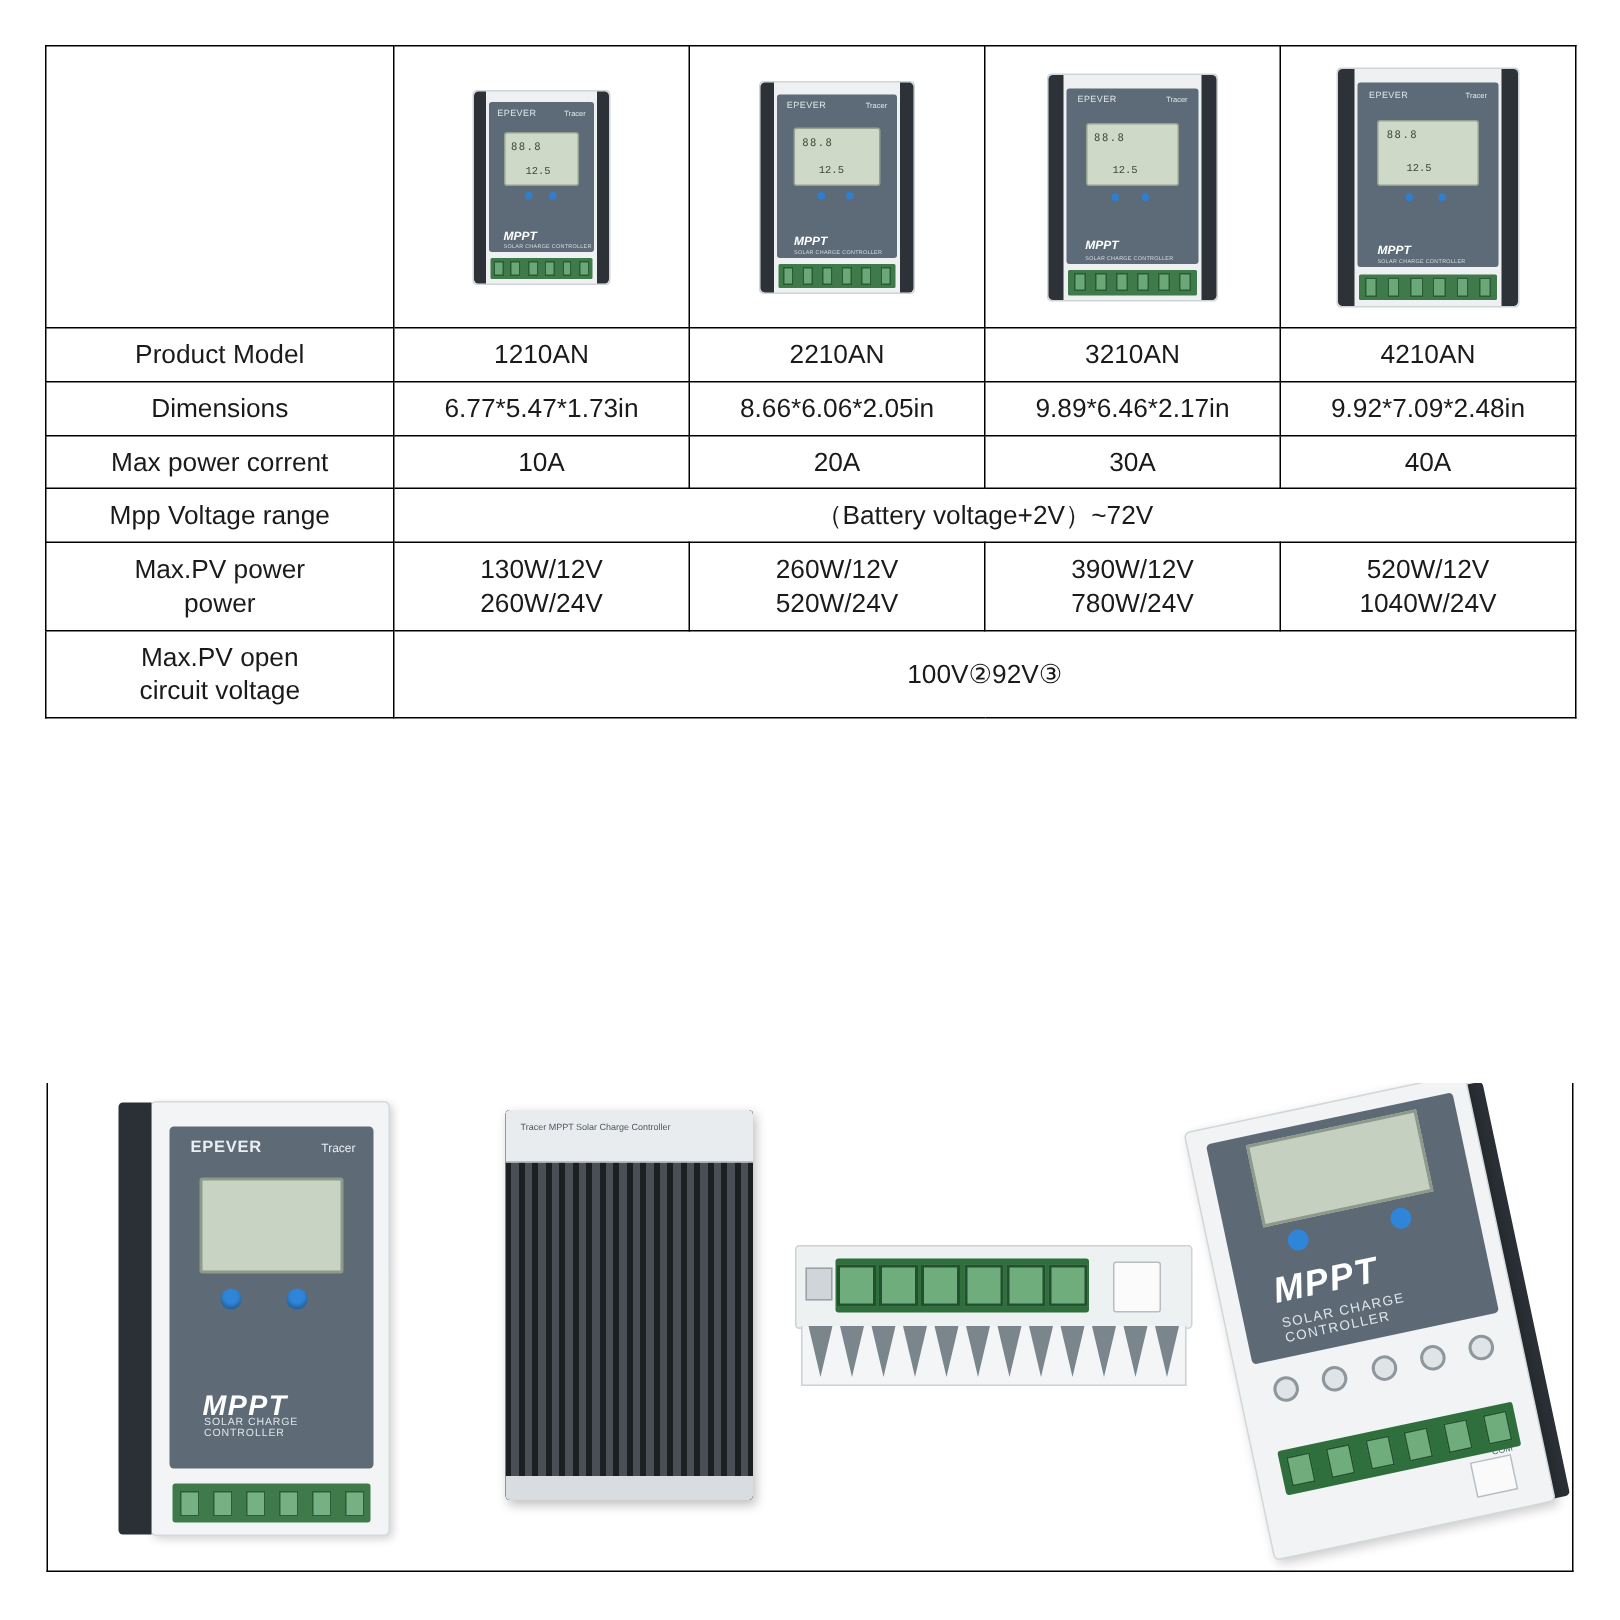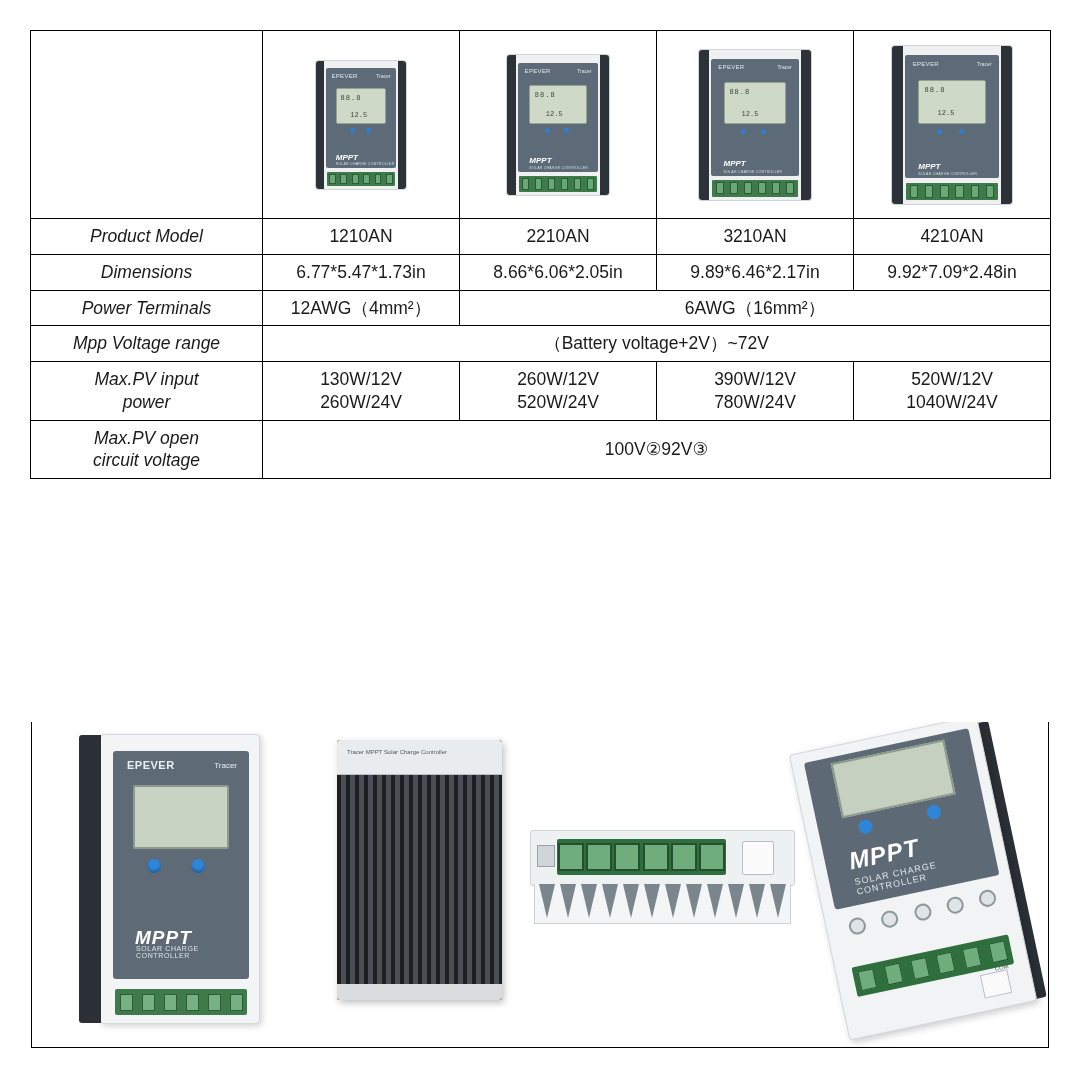--- a/index.html
+++ b/index.html
@@ -37,21 +37,20 @@
     text-align: center;
     vertical-align: middle;
     font-size: 17.5px;
     line-height: 1.3;
     padding: 6px 4px;
     background: #ffffff;
   }
   td.rowlabel {
     font-size: 19px;
     width: 232px;
-    font-style: italic;
   }
   .imgrow td {
     height: 175px;
     padding: 0;
   }
   .imgrow td.rowlabel { border-right: 1px solid #000; }
 
   
   .mini {
     position: relative;
@@ -678,36 +677,38 @@
       </tr>
 
       <tr>
         <td class="rowlabel">Dimensions</td>
         <td>6.77*5.47*1.73in</td>
         <td>8.66*6.06*2.05in</td>
         <td>9.89*6.46*2.17in</td>
         <td>9.92*7.09*2.48in</td>
       </tr>
 
-
       <tr>
-        <td class="rowlabel">Power Terminals</td>
-        <td>12AWG（4mm²）</td>
-        <td colspan="3">6AWG（16mm²）</td>
+        <td class="rowlabel">Max power corrent</td>
+        <td>10A</td>
+        <td>20A</td>
+        <td>30A</td>
+        <td>40A</td>
       </tr>
+
 
       <tr>
         <td class="rowlabel">Mpp Voltage range</td>
         <td colspan="4">（Battery voltage+2V）~72V</td>
       </tr>
 
 
       <tr>
         <td class="rowlabel">
-          <span>Max.PV input</span><br>
+          <span>Max.PV power</span><br>
           <span>power</span>
         </td>
         <td>
           <span>130W/12V</span><br>
           <span>260W/24V</span>
         </td>
         <td>
           <span>260W/12V</span><br>
           <span>520W/24V</span>
         </td>

